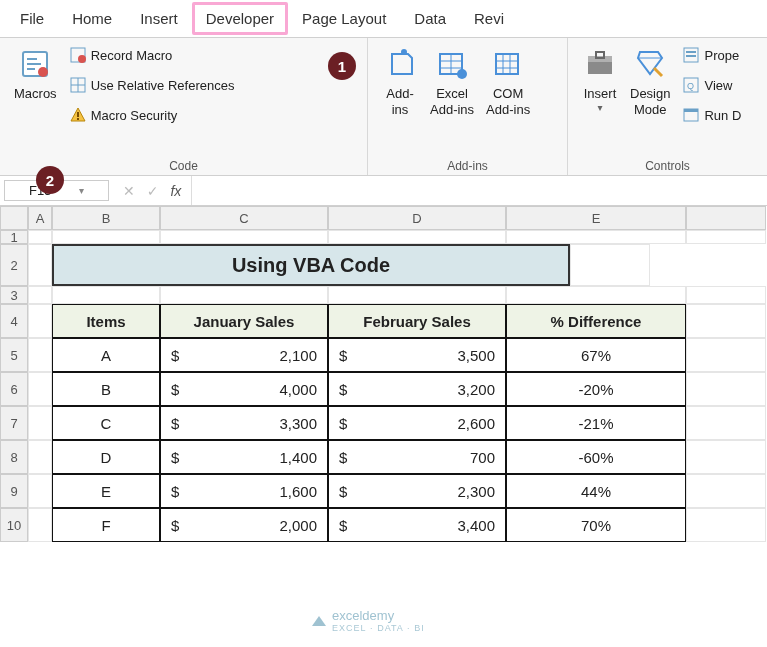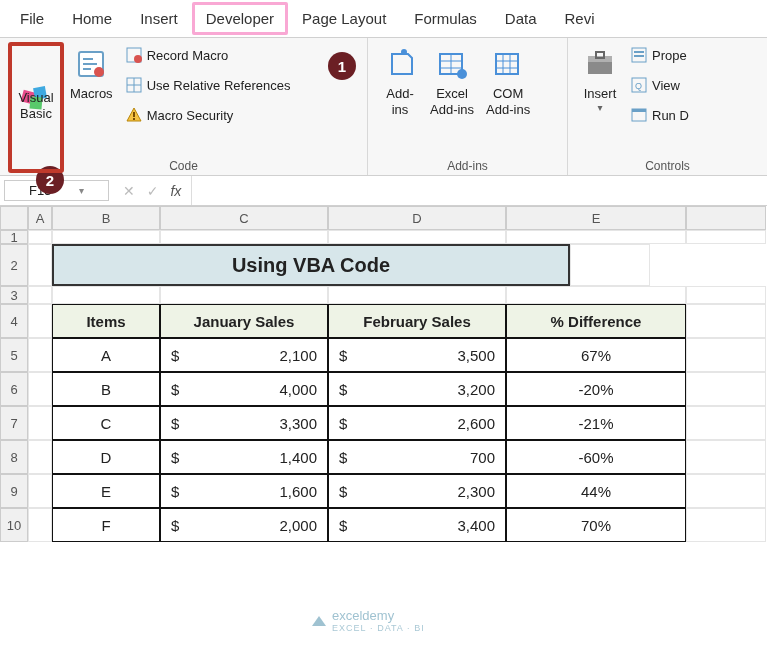--- a/index.html
+++ b/index.html
@@ -46,43 +46,31 @@
 </style>
 </head>
 <body>
 
 <div class="tabs">
   <div class="tab">File</div>
   <div class="tab">Home</div>
   <div class="tab">Insert</div>
   <div class="tab active">Developer</div>
   <div class="tab">Page Layout</div>
-  <div class="tab">Formulas</div>
   <div class="tab">Data</div>
   <div class="tab">Revi</div>
 </div>
 
 <div class="badge" style="left:328px;top:52px">1</div>
 <div class="badge" style="left:36px;top:166px">2</div>
 
 <div class="ribbon">
 
   <div class="group" style="width:368px">
     <div class="group-body">
-      <div class="big-btn hilite" style="white-space:pre">
-        <span class="icon">
-          <svg viewBox="0 0 36 36">
-              <rect x="4" y="10" width="12" height="12" fill="#e74c8a" transform="rotate(15 10 16)"></rect>
-              <rect x="16" y="6" width="12" height="12" fill="#3fa9e0" transform="rotate(-10 22 12)"></rect>
-              <rect x="12" y="16" width="12" height="12" fill="#58c96b" transform="rotate(5 18 22)"></rect>
-            </svg>
-        </span>
-        <span>Visual
-Basic</span>
-      </div>
       <div class="big-btn">
         <span class="icon">
           <svg viewBox="0 0 36 36">
               <rect x="6" y="6" width="24" height="24" rx="2" fill="#fff" stroke="#6aa0c7" stroke-width="2"></rect>
               <rect x="10" y="12" width="10" height="2" fill="#6aa0c7"></rect>
               <rect x="10" y="17" width="14" height="2" fill="#6aa0c7"></rect>
               <rect x="10" y="22" width="8" height="2" fill="#6aa0c7"></rect>
               <circle cx="26" cy="26" r="5" fill="#d9534f"></circle>
             </svg>
         </span>
@@ -163,20 +151,29 @@
     <div class="group-body">
       <div class="big-btn" style="white-space:pre">
         <span class="icon"><svg viewBox="0 0 36 36">
               <rect x="6" y="14" width="24" height="14" fill="#8a8a8a"></rect>
               <rect x="6" y="10" width="24" height="6" fill="#b0b0b0"></rect>
               <rect x="14" y="6" width="8" height="6" fill="none" stroke="#666" stroke-width="2"></rect>
             </svg></span>
         <span>Insert</span>
         <span style="font-size:10px;color:#666">▾</span>
       </div>
+      <div class="big-btn" style="white-space:pre">
+        <span class="icon"><svg viewBox="0 0 36 36">
+              <polygon points="8,6 26,6 30,12 18,28 6,12" fill="none" stroke="#4a90d9" stroke-width="2"></polygon>
+              <line x1="6" y1="12" x2="30" y2="12" stroke="#4a90d9"></line>
+              <path d="M22 22l8 8" stroke="#e0a030" stroke-width="3"></path>
+            </svg></span>
+        <span>Design
+Mode</span>
+      </div>
       <div class="vstack">
         <div class="small-btn">
           <span class="icon">
               <svg viewBox="0 0 18 18">
                 <rect x="2" y="2" width="14" height="14" fill="none" stroke="#6aa0c7"></rect>
                 <rect x="4" y="5" width="10" height="2" fill="#6aa0c7"></rect>
                 <rect x="4" y="9" width="10" height="2" fill="#6aa0c7"></rect>
               </svg>
             </span>
           <span>Prope</span>

